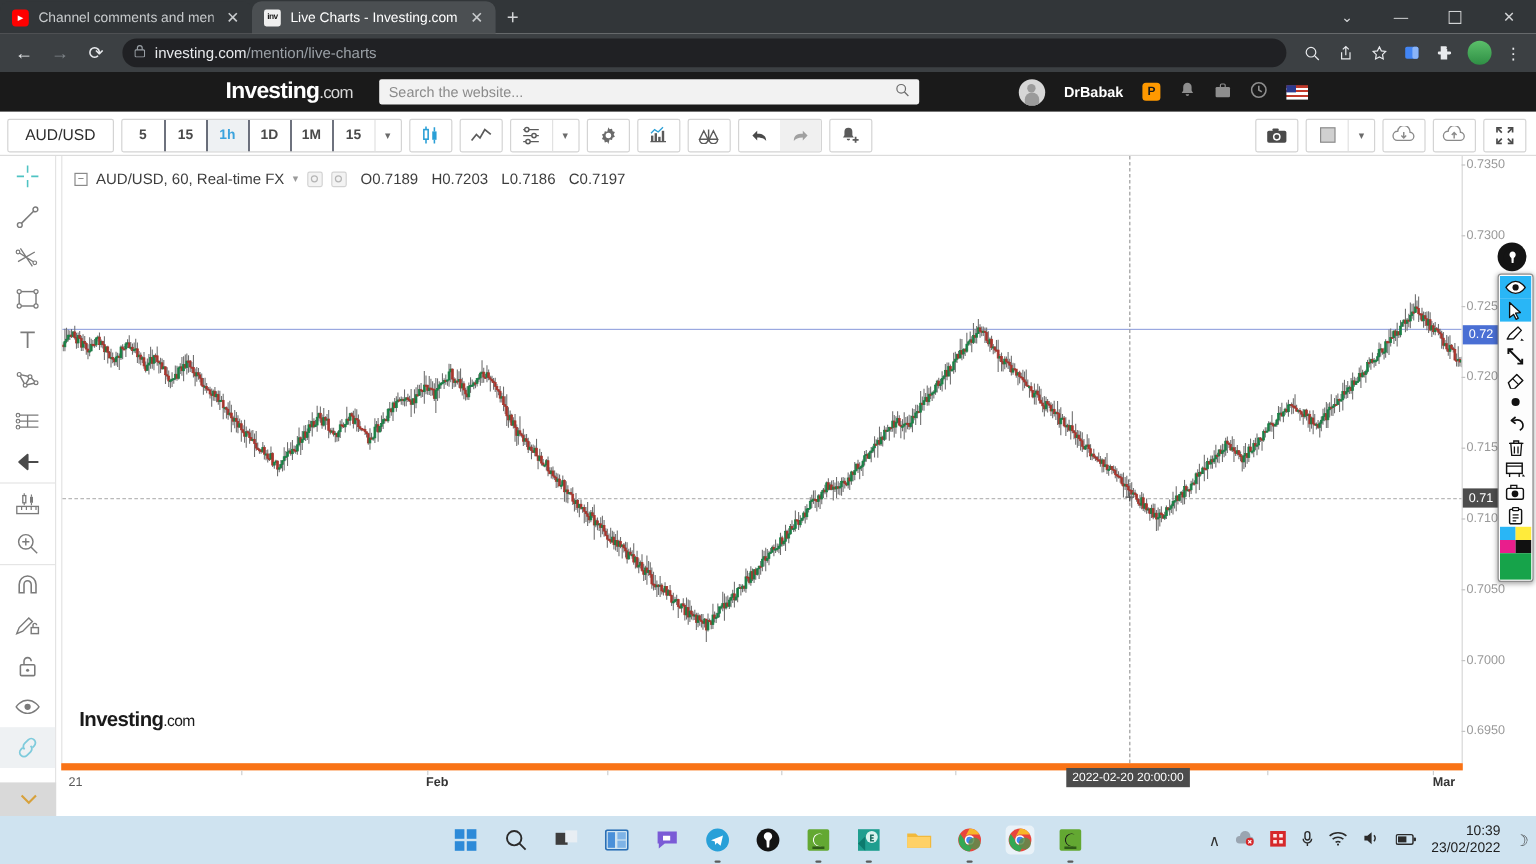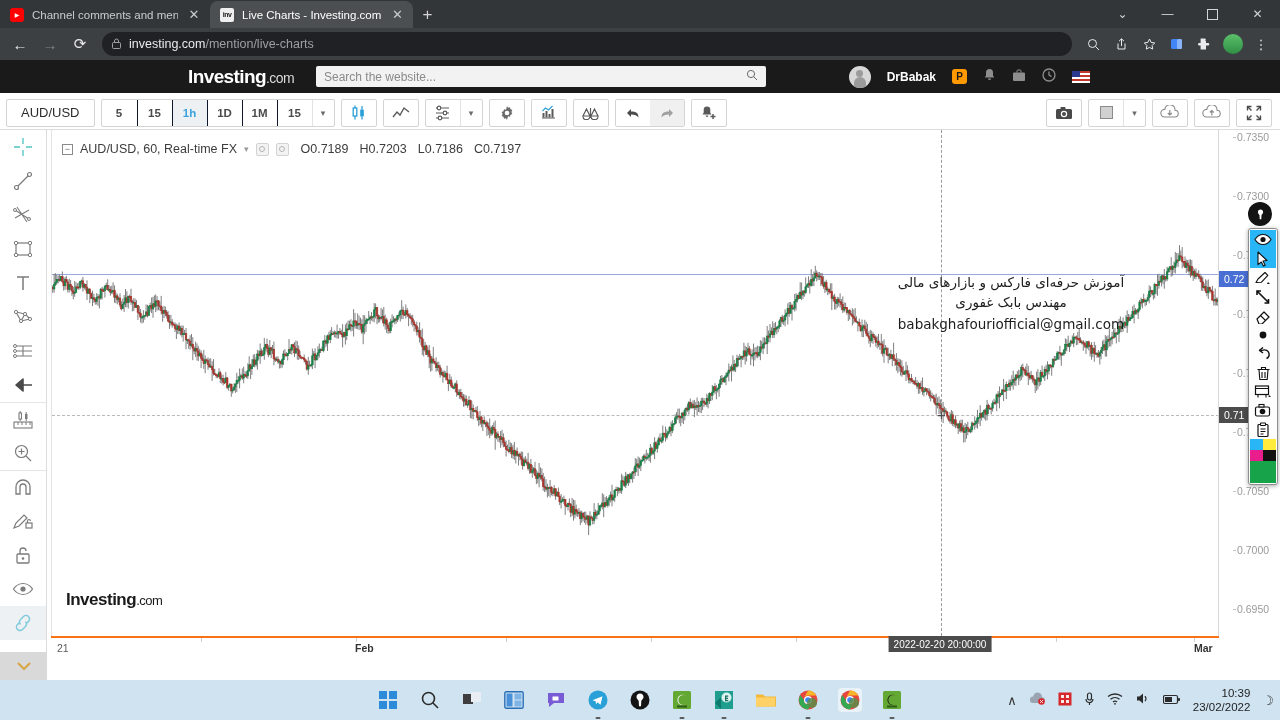--- a/index.html
+++ b/index.html
@@ -140,21 +140,21 @@
     background: #ffffff; overflow: hidden;
   }
   .chart-plot {
     position: absolute; top: 0; left: 4px; width: 1168px; height: 506px;
     border-left: 1px solid #e3e3e3;
   }
   .price-axis {
     position: absolute; top: 0; right: 0; width: 62px; height: 506px;
     border-left: 1px solid #d8d8d8; background: #fff;
   }
-  .price-tick { position: absolute; left: 18px; font-size: 10.5px; color: #9a9a9a;
+  .price-tick { position: absolute; left: 3px; font-size: 10.5px; color: #9a9a9a;
     transform: translateY(-50%); white-space: nowrap; }
   .price-tick::before { content: ""; position: absolute; left: -4px; top: 50%;
     width: 3px; height: 1px; background: #c4c4c4; }
   .price-badge { position: absolute; left: 0; width: 56px; height: 16px;
     font-size: 10.5px; color: #fff; display: flex; align-items: center;
     padding-left: 5px; transform: translateY(-50%); }
   .price-badge.blue { background: #4a6fd4; text-align: right; }
   .price-badge.dark { background: #4c4c4c; text-align: center; }
 
   .info-line { position: absolute; top: 12px; left: 10px; display: flex;
@@ -191,21 +191,21 @@
     border-left: 1px dashed #9b9b9b; }
   .cross-plus { position: absolute; width: 13px; height: 13px; color: #4a4a4a;
     font-size: 15px; line-height: 11px; text-align: center; }
   .level-line { position: absolute; left: 0; width: 100%; height: 0;
     border-top: 1px solid #9aa8e0; }
   .hline-dash { position: absolute; left: 0; width: 100%; height: 0;
     border-top: 1px dashed #b9b9b9; }
 
   
   .time-axis { position: absolute; left: 4px; top: 506px; width: 1168px; height: 20px;
-    border-top: 2px solid #f97316; background: #fff; }
+    border-top: 6px solid #f97316; background: #fff; }
   .time-label { position: absolute; top: 4px; font-size: 10.5px; color: #5a5a5a; }
   .time-label.bold { font-weight: bold; color: #333; }
   .time-tick { position: absolute; top: 0; width: 0; height: 4px; border-left: 1px solid #cfcfcf; }
   .time-badge { position: absolute; top: -2px; height: 16px; background: #4c4c4c;
     color: #fff; font-size: 10px; display: flex; align-items: center;
     padding: 0 5px; transform: translateX(-50%); white-space: nowrap; }
 
   
   .chart-footer {
     position: absolute; left: 0; bottom: 0; width: 1233px; height: 22px;
@@ -637,25 +637,20 @@
             <span></span>
           </span>
         <span class="ohlc">
           <span>O0.7189</span>
           <span>H0.7203</span>
           <span>L0.7186</span>
           <span>C0.7197</span>
         </span>
       </div>
 
-      <div class="watermark-fa">
-        <div class="wm-l1">آموزش حرفه‌ای فارکس و بازارهای مالی</div>
-        <div class="wm-l2">مهندس بابک غفوری</div>
-        <div class="wm-mail">babakghafouriofficial@gmail.com</div>
-      </div>
 
 
       <div class="level-line" style="top:144px"></div>
       <div class="hline-dash" style="top:285px"></div>
       <div class="crosshair-v" style="left:889px"></div>
       <div class="cross-plus" style="left:883px; top:279px">+</div>
 
       <svg id="candles" width="1168" height="506" viewBox="0 0 1168 506" style="position:absolute;left:0;top:0">
           <line x1="0.7" y1="155.3" x2="0.7" y2="162.8" stroke="#6f6f6f" stroke-width="0.9"></line>
           <rect x="-0.1" y="157.5" width="1.6" height="1.4" fill="#a8352d" stroke="#a8352d" stroke-width="0.6"></rect>

